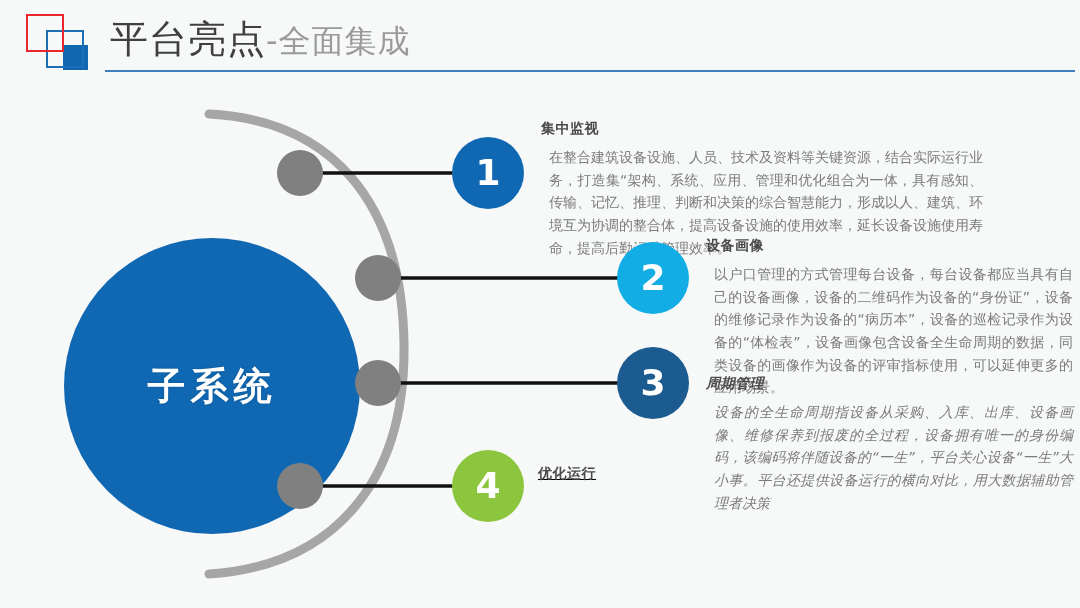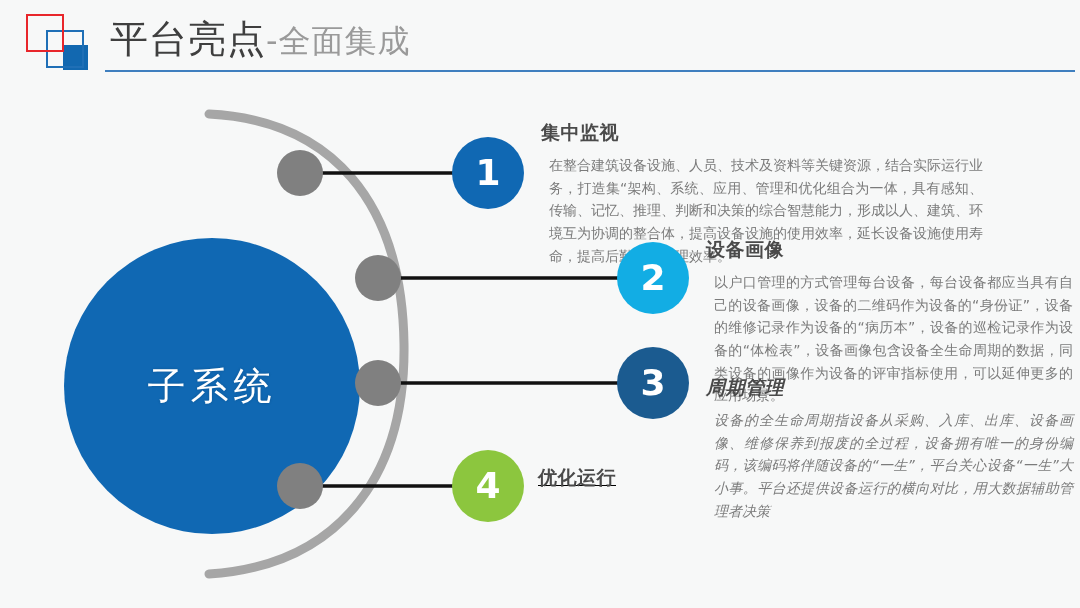--- a/index.html
+++ b/index.html
@@ -105,21 +105,21 @@
     border-radius: 50%;
     background: #1068b3;
     display: flex;
     align-items: center;
     justify-content: center;
     z-index: 4;
   }
   .main-circle-label {
     color: #ffffff;
     font-size: 38px;
-    font-weight: normal;
+    font-weight: bold;
     letter-spacing: 5px;
     text-shadow: 0 0 3px rgba(0,0,0,0.18);
   }
 
   .hub-dot {
     position: absolute;
     width: 46px;
     height: 46px;
     border-radius: 50%;
     background: #808080;
@@ -142,21 +142,21 @@
     font-weight: bold;
     line-height: 1;
   }
 
   
   .block {
     position: absolute;
     z-index: 5;
   }
   .block-heading {
-    font-size: 19px;
+    font-size: 14px;
     font-weight: bold;
     color: #4a4a4a;
     margin: 0 0 6px 0;
     letter-spacing: 0.5px;
   }
   .block-body {
     font-size: 14px;
     line-height: 1.62;
     color: #7b7b7b;
     margin: 8px;

